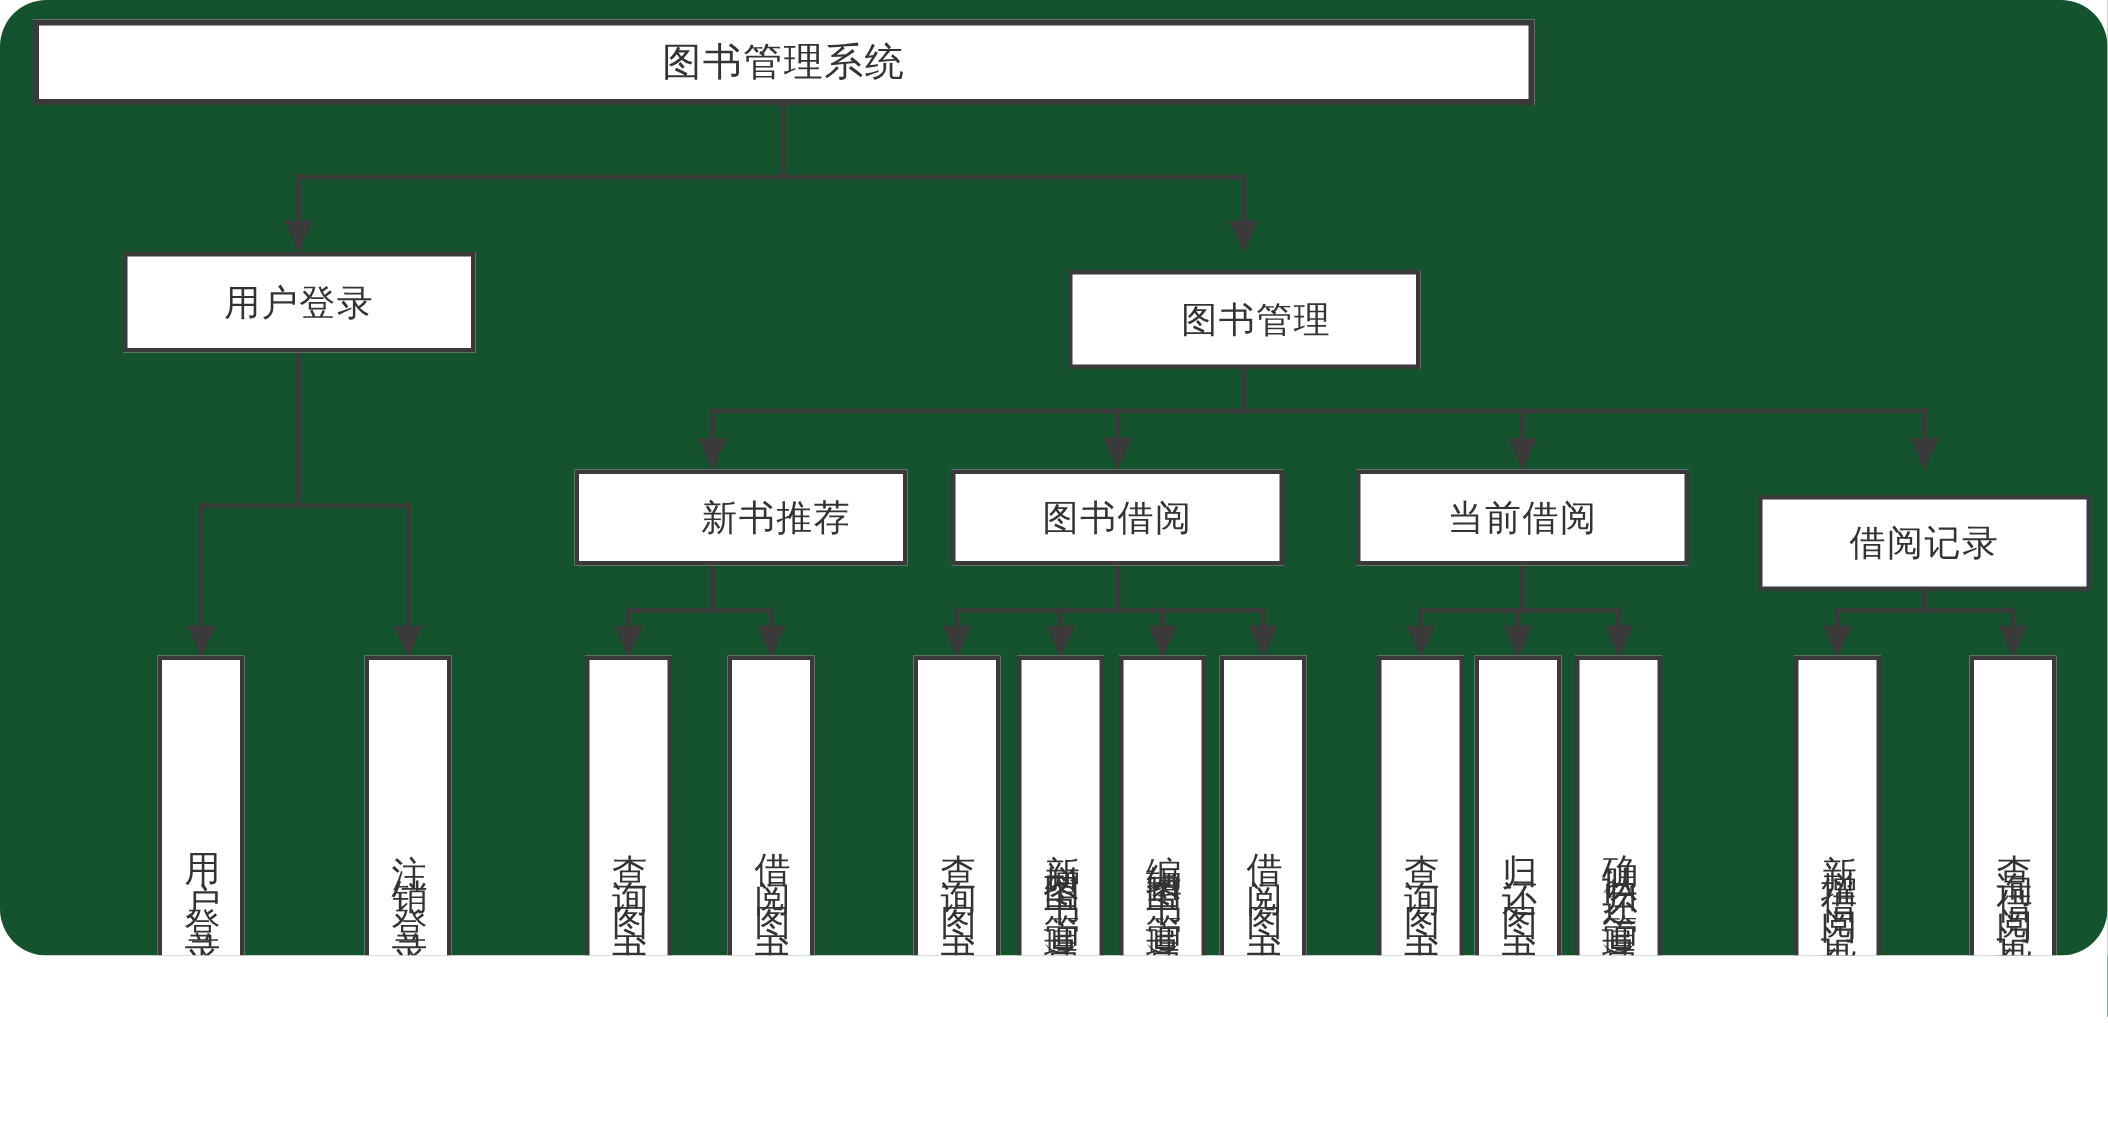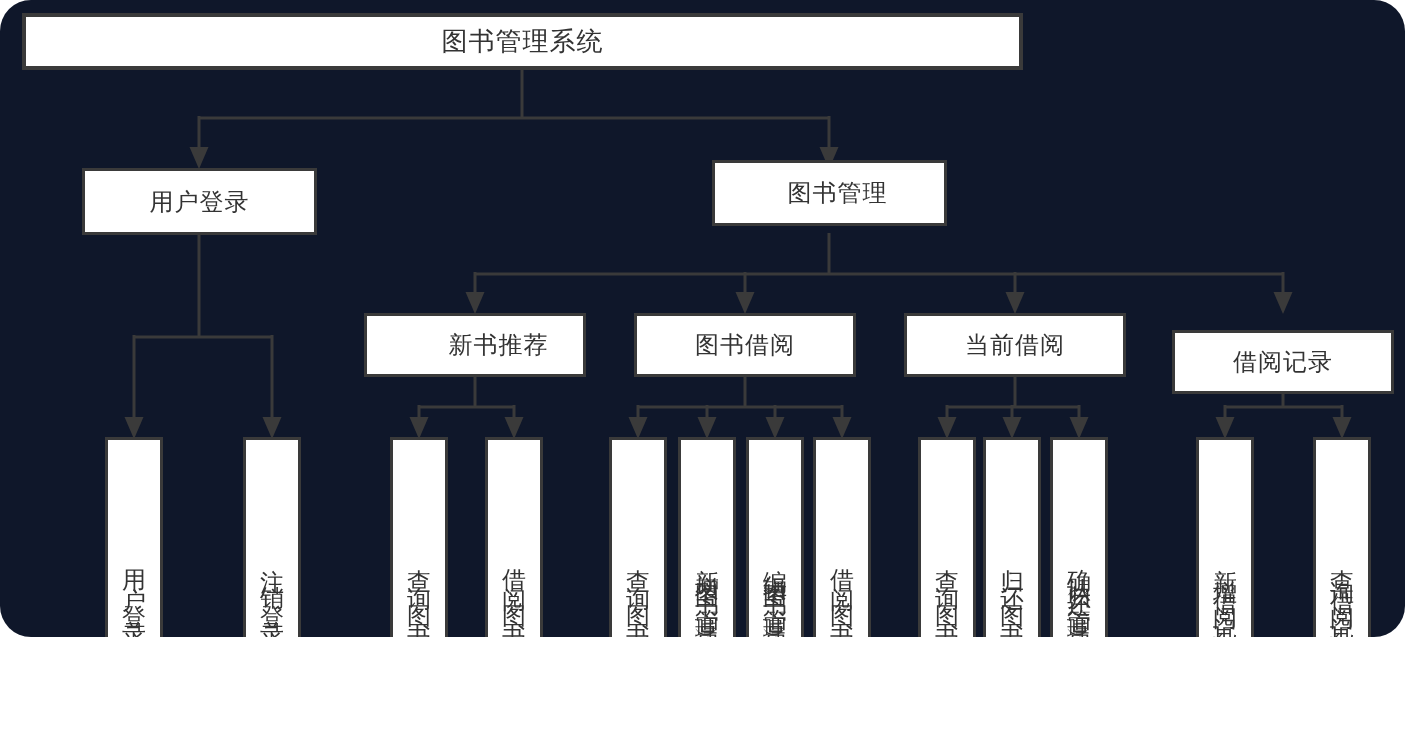--- a/index.html
+++ b/index.html
@@ -1,19 +1,19 @@
 <!DOCTYPE html>
 <html><head>
 <meta charset="utf-8">
 <style>
   html,body{margin:0;padding:0;background:#ffffff;}
   .canvas{
     position:relative;
     width:1405px;height:637px;
-    background:#0f172a;
+    background:#14532d;
     font-family:"Liberation Sans", sans-serif;
     overflow:hidden;
     border-radius:31px;
   }
   svg.connectors{
     position:absolute;left:0;top:0;width:1405px;height:747px;
     z-index:1;
   }
   svg.connectors path{stroke:#3a3a3a;stroke-width:3;fill:none;}
   svg.connectors polygon{fill:#3a3a3a;stroke:none;}
@@ -102,23 +102,23 @@
     <g>
       <path d="M1283 377 V407 M1225 407 H1342 M1225 405 V420 M1342 405 V420"></path>
       <polygon points="1215.5,417 1234.5,417 1225,439"></polygon>
       <polygon points="1332.5,417 1351.5,417 1342,439"></polygon>
     </g>
   </svg>
 
   <div class="hbox root" style="left:22px;top:13px;width:1001px;height:57px;">图书管理系统</div>
 
   <div class="hbox lvl" style="left:82px;top:168px;width:235px;height:67px;">用户登录</div>
-  <div class="hbox lvl" style="left:712px;top:160px;width:235px;height:66px;padding-left:16px;">图书管理</div>
+  <div class="hbox lvl" style="left:712px;top:180px;width:235px;height:66px;padding-left:16px;">图书管理</div>
 
-  <div class="hbox lvl" style="left:364px;top:313px;width:222px;height:64px;padding-left:47px;">新书推荐</div>
+  <div class="hbox lvl" style="left:383px;top:313px;width:222px;height:64px;padding-left:47px;">新书推荐</div>
   <div class="hbox lvl" style="left:634px;top:313px;width:222px;height:64px;">图书借阅</div>
   <div class="hbox lvl" style="left:904px;top:313px;width:222px;height:64px;">当前借阅</div>
   <div class="hbox lvl" style="left:1172px;top:313px;width:222px;height:64px;margin-top:17px;">借阅记录</div>
 
   <div class="vbox" style="left:105px;">
     <span>用户登录</span>
   </div>
   <div class="vbox" style="left:243px;">
     <span>注销登录</span>
   </div>

